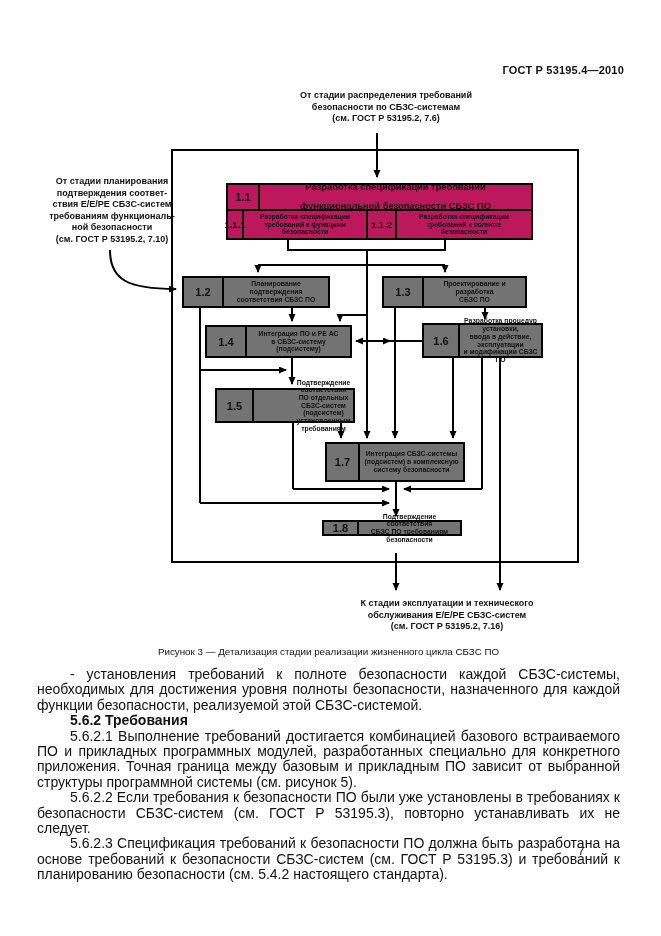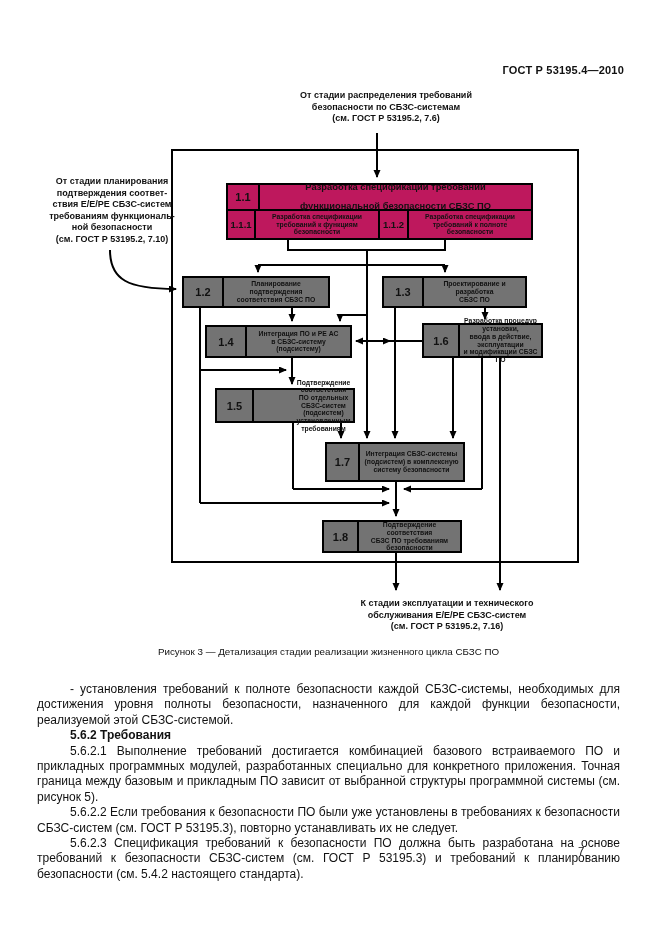--- a/index.html
+++ b/index.html
@@ -21,21 +21,21 @@
   .b11row{display:flex;box-sizing:border-box;}
   .b11top{height:26px;border-bottom:2px solid #000;}
   .b11bot{flex:1;}
   .b11 .num{border-right:2px solid #000;display:flex;align-items:center;justify-content:center;
             font-weight:bold;box-sizing:border-box;}
   .b11 .t{display:flex;align-items:center;justify-content:center;text-align:center;
           font-weight:bold;white-space:pre-line;box-sizing:border-box;}
   .title11{flex:1;font-size:9.3px;line-height:19px;}
   .subnum{font-size:9.5px;}
   .sublbl{font-size:6.8px;line-height:7.7px;}
-  .bodytext{position:absolute;left:37px;top:682px;width:583px;font-size:12px;
+  .bodytext{position:absolute;left:37px;top:667px;width:583px;font-size:14px;
             line-height:15.4px;text-align:justify;z-index:3;}
   .bodytext p{margin:0;text-indent:33px;}
   .caption{position:absolute;left:37px;top:646px;width:583px;text-align:center;
            font-size:9.8px;z-index:3;}
   .pagenum{position:absolute;left:578px;top:845px;font-size:11.5px;z-index:3;}
   .bold{font-weight:bold;}
 </style>
 </head>
 <body>
 
@@ -112,21 +112,21 @@
 обслуживания Е/Е/РЕ СБЗС-систем
 (см. ГОСТ Р 53195.2, 7.16)</div>
 
   <div class="b11">
     <div class="b11row b11top">
       <div class="num" style="width:32px;font-size:11px;">1.1</div>
       <div class="t title11">Разработка спецификаций требований
 функциональной безопасности СБЗС ПО</div>
     </div>
     <div class="b11row b11bot">
-      <div class="num subnum" style="width:28px;">1.1.1</div>
+      <div class="num subnum" style="width:16px;">1.1.1</div>
       <div class="t sublbl" style="width:124px;border-right:2px solid #000;">Разработка спецификации
 требований к функциям
 безопасности</div>
       <div class="num subnum" style="width:29px;">1.1.2</div>
       <div class="t sublbl" style="flex:1;">Разработка спецификации
 требований к полноте
 безопасности</div>
     </div>
   </div>
 
@@ -164,21 +164,21 @@
 требованиям</div>
   </div>
 
   <div class="box" style="left:325px;top:442px;width:140px;height:40px;">
     <div class="num" style="width:31px;">1.7</div>
     <div class="lbl">Интеграция СБЗС-системы
 (подсистем) в комплексную
 систему безопасности</div>
   </div>
 
-  <div class="box" style="left:322px;top:520px;width:140px;height:33px;">
+  <div class="box" style="left:322px;top:520px;width:140px;height:16px;">
     <div class="num" style="width:33px;">1.8</div>
     <div class="lbl">Подтверждение соответствия
 СБЗС ПО требованиям
 безопасности</div>
   </div>
 
   <div class="caption">Рисунок 3 — Детализация стадии реализации жизненного цикла СБЗС ПО</div>
 
   <div class="bodytext">
     <p>- установления требований к полноте безопасности каждой СБЗС-системы, необходимых для достижения уровня полноты безопасности, назначенного для каждой функции безопасности, реализуемой этой СБЗС-системой.</p>

